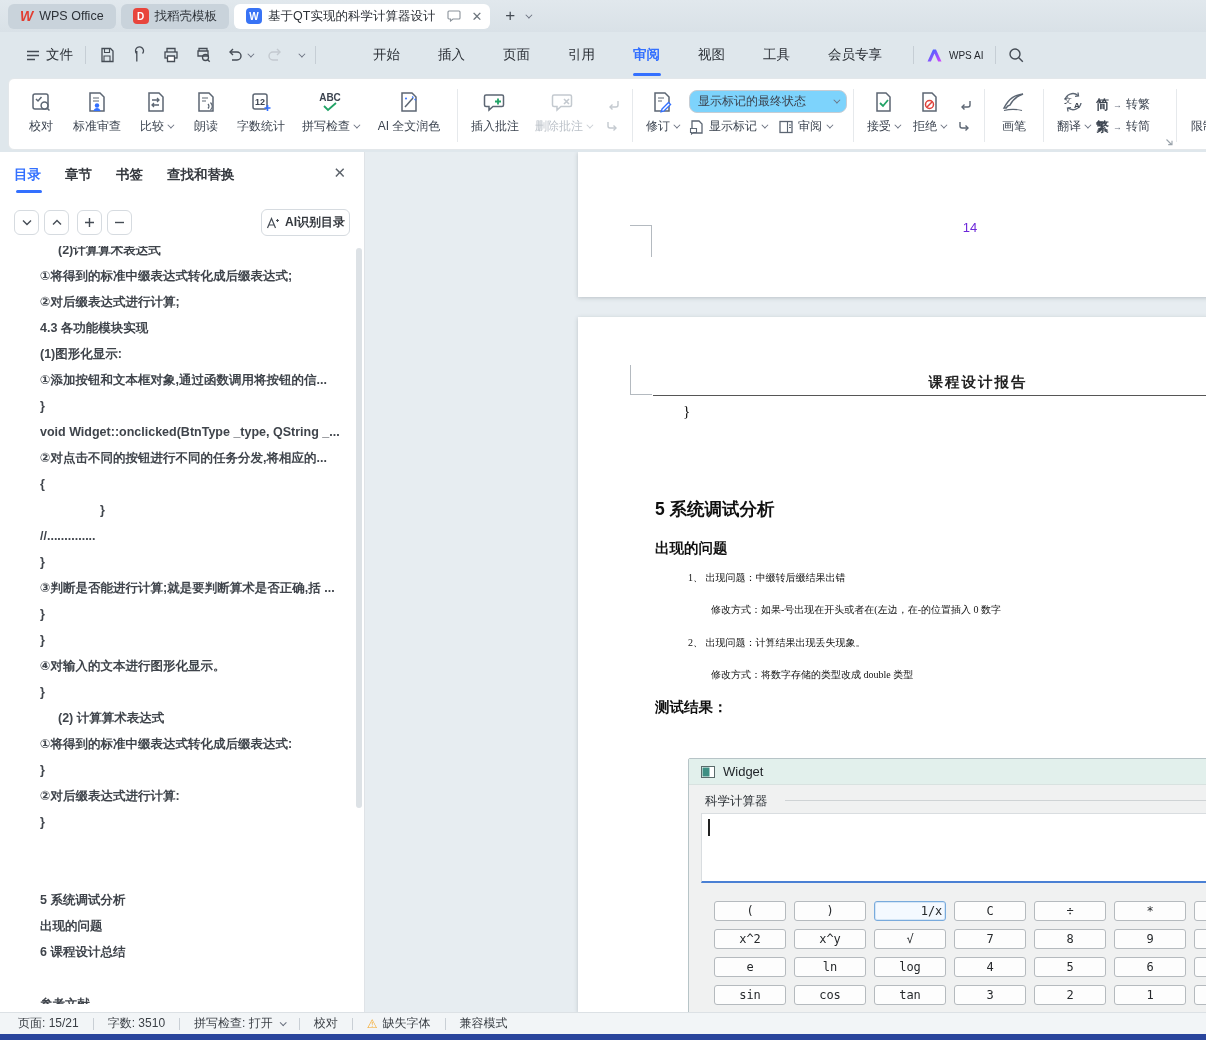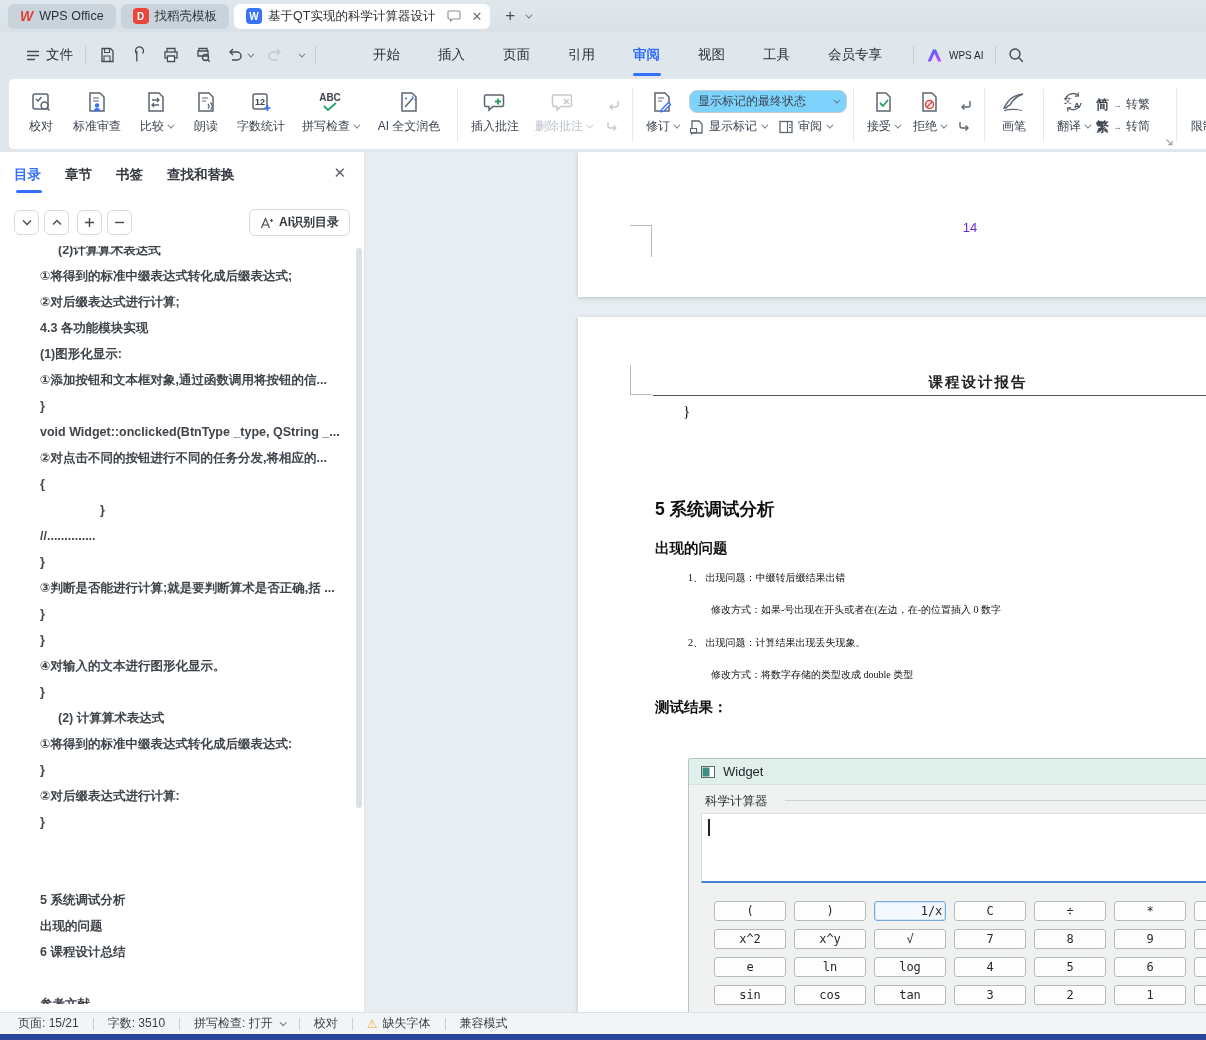--- a/index.html
+++ b/index.html
@@ -54,21 +54,21 @@
   
   .sidebar{position:absolute;left:0;top:152px;width:365px;height:860px;background:#fff;border-right:1px solid #dfe3e7;font-weight:bold;}
   .side-tabs{display:flex;align-items:center;gap:24px;padding:14px 0 0 14px;font-size:13.5px;position:relative;}
   .stab{position:relative;padding-bottom:9px;color:#33373d;}
   .stab.active{color:#3370ff;}
   .stab.active::after{content:"";position:absolute;left:2px;bottom:0;width:26px;height:3px;border-radius:2px;background:#3370ff;}
   .side-close{position:absolute;right:18px;top:12px;font-size:15px;color:#5c636b;}
   .side-tools{display:flex;align-items:center;padding:16px 14px 0 14px;}
   .tool-btn{width:25px;height:25px;border:1px solid #d6dbe0;border-radius:6px;background:#fff;display:flex;align-items:center;justify-content:center;margin-right:5px;}
   .tool-btn:nth-child(3){margin-left:3px;}
-  .ai-outline-btn{margin-left:auto;height:27px;border:1px solid #d6dbe0;border-radius:6px;background:#fff;display:flex;align-items:center;gap:5px;padding:0 10px;font-size:12px;color:#33373d;}
+  .ai-outline-btn{margin-left:auto;height:27px;border:1px solid #d6dbe0;border-radius:6px;background:#fff;display:flex;align-items:center;gap:5px;padding:0 4px;font-size:12px;color:#33373d;}
   .outline{position:absolute;left:0;top:94px;right:8px;bottom:8px;overflow:hidden;padding-left:40px;}
   .oitem{line-height:26px;font-size:12.5px;color:#3f444b;white-space:nowrap;overflow:hidden;position:relative;}
   .oitem.clip{margin-top:-9px;}
   .side-scroll{position:absolute;right:2px;top:96px;width:6px;height:560px;border-radius:3px;background:#dde2e6;}
   
   .workspace{position:absolute;left:365px;top:152px;right:0;bottom:28px;background:#e7edf1;overflow:hidden;}
   .page{position:absolute;left:213px;width:700px;background:#fff;box-shadow:0 1px 4px rgba(60,70,80,.25);}
   .page14{top:0;height:145px;}
   .page15{top:165px;height:695px;overflow:hidden;}
   .corner-mark-footer{position:absolute;left:52px;top:73px;width:22px;height:32px;border-top:1px solid #b4bac0;border-right:1px solid #b4bac0;}

